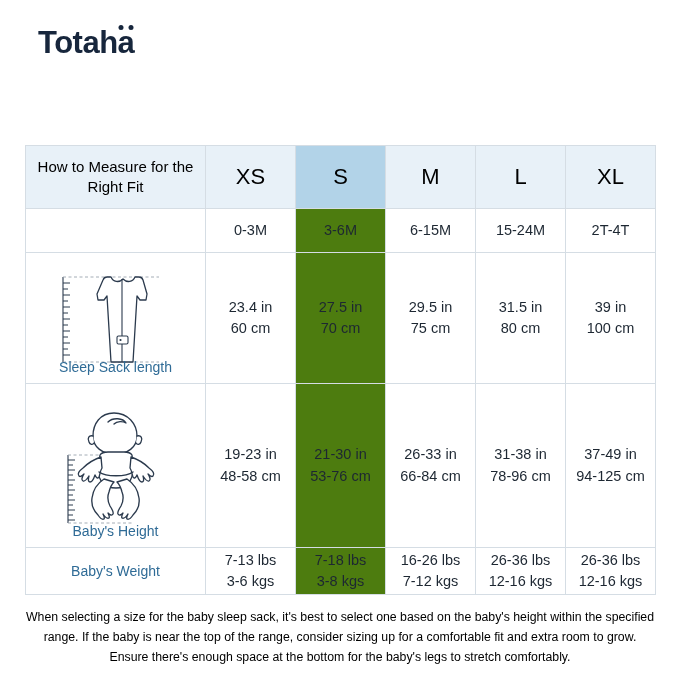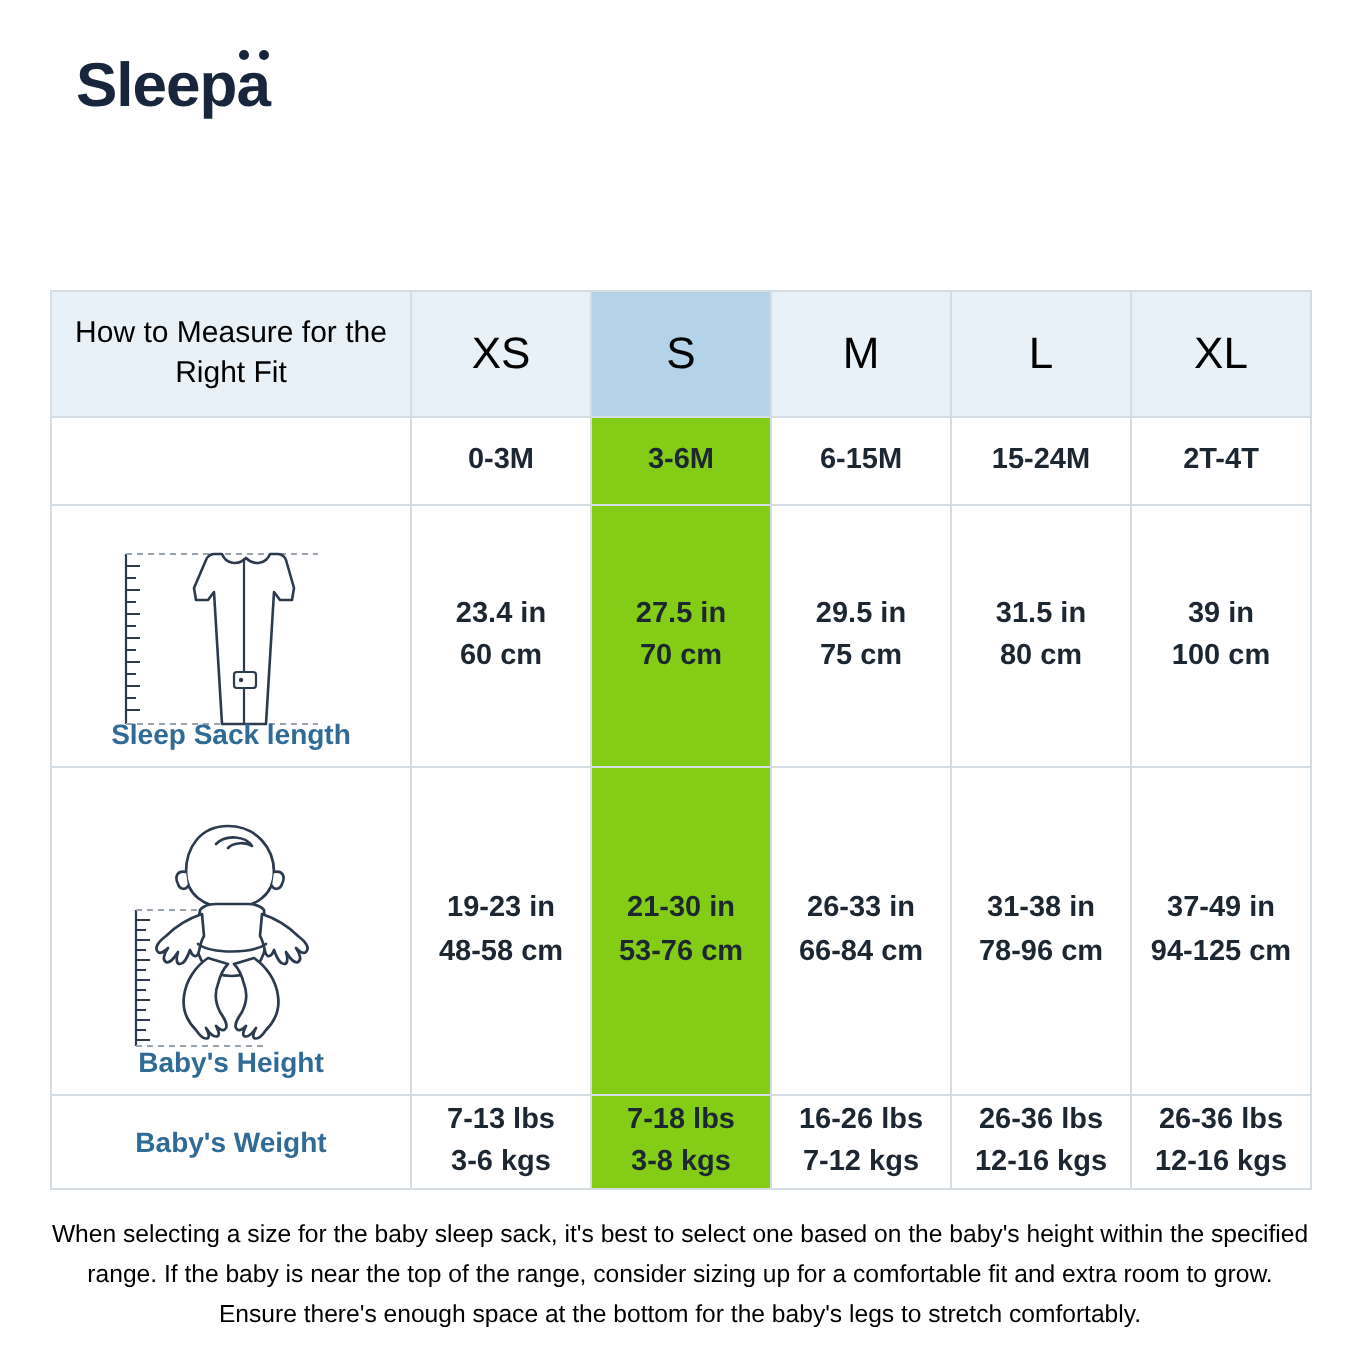--- a/index.html
+++ b/index.html
@@ -75,21 +75,21 @@
     width: 630px;
     border-collapse: collapse;
     table-layout: fixed;
   }
   .size-table td, .size-table th {
     border: 1px solid #d5dde4;
     padding: 0;
     text-align: center;
     vertical-align: middle;
     color: #1d2732;
-    font-weight: 700;
+    font-weight: 400;
   }
   .col-label { width: 180px; }
   .col-size  { width: 90px; }
 
   
   tr.head-row th {
     height: 62px;
     background: #e8f1f8;
     font-size: 15px;
     font-weight: 400;
@@ -103,21 +103,21 @@
     background: #b2d3e8;
   }
 
   
   .cell-val {
     font-size: 14.5px;
     line-height: 1.45;
     white-space: pre-line;
   }
   td.highlight {
-    background: #84cc16;
+    background: #4d7c0f;
   }
 
   tr.age-row td { height: 43px; }
   tr.length-row td { height: 130px; }
   tr.height-row td { height: 163px; }
   tr.weight-row td { height: 46px; }
 
   
   .label-cell {
     position: relative;
@@ -156,21 +156,21 @@
     line-height: 1.62;
     color: #000000;
   }
 </style>
 </head>
 <body>
 
 <div class="page">
 
   <div class="brand">
-    <span>Sleep</span><span class="umlaut-wrap"><span class="umlaut">
+    <span>Totah</span><span class="umlaut-wrap"><span class="umlaut">
           <i></i>
           <i></i>
         </span><span>a</span></span>
   </div>
 
 
   <table class="size-table">
     <colgroup>
       <col class="col-label">
       <col class="col-size">

